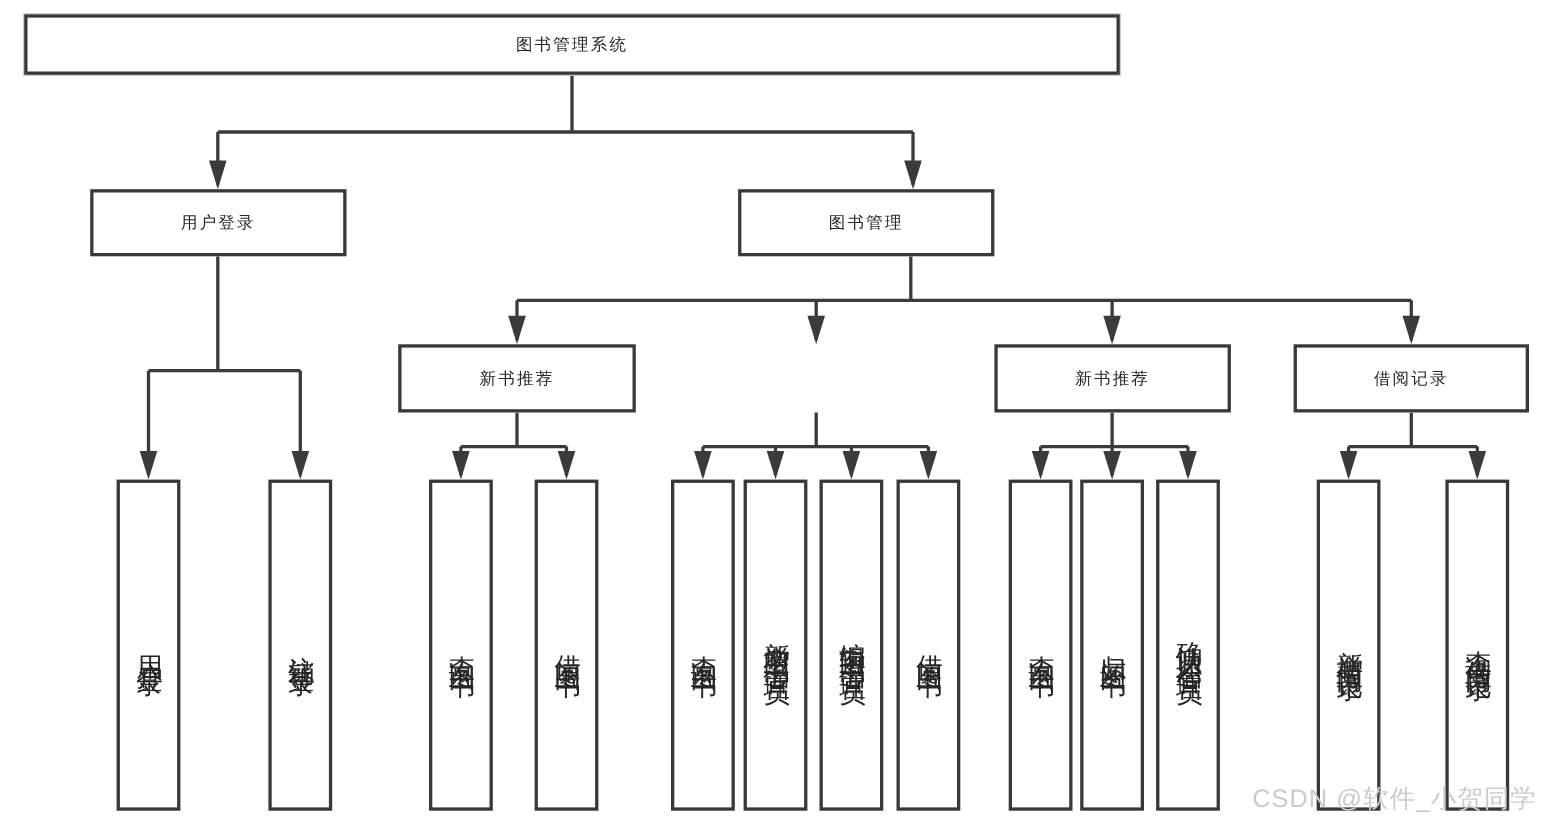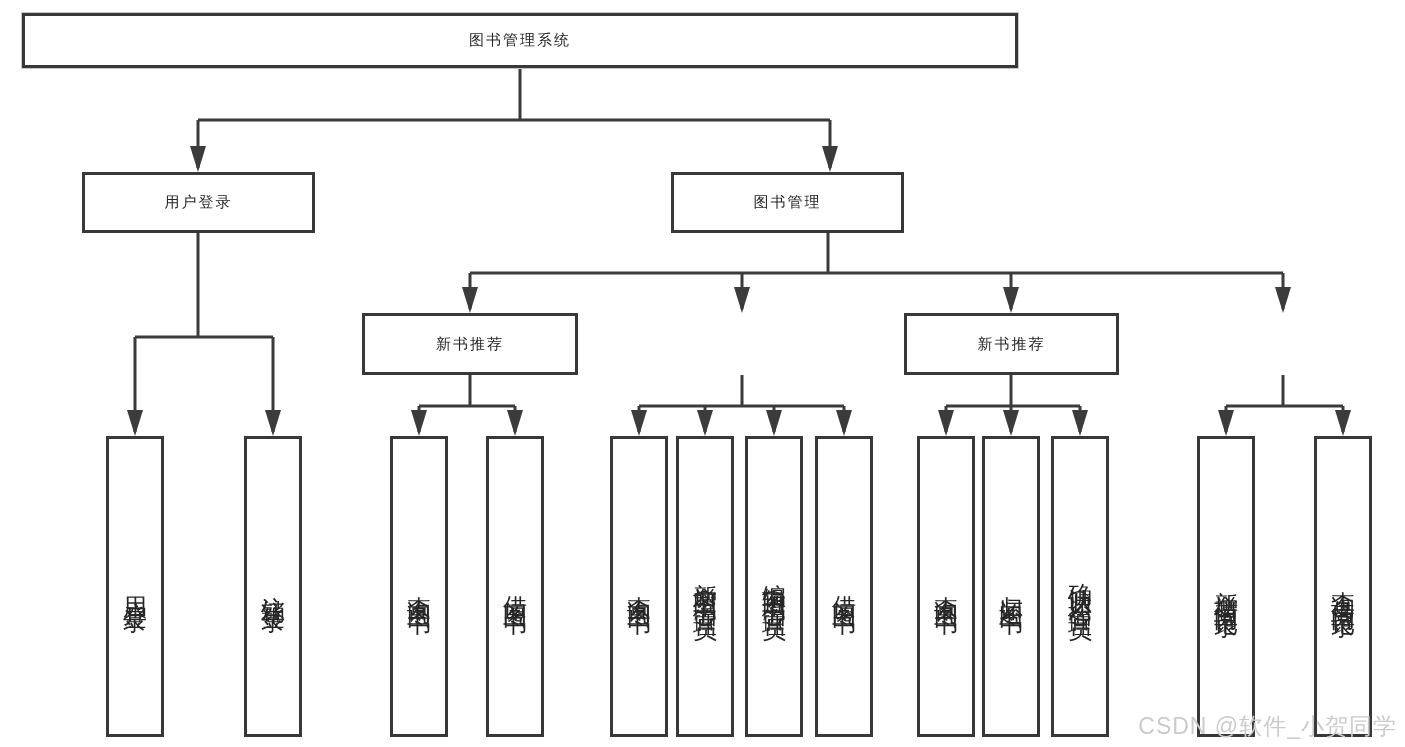--- a/index.html
+++ b/index.html
@@ -147,20 +147,23 @@
   <div class="node" id="n-book-mgmt">
     <span class="hlabel">图书管理</span>
   </div>
 
   <div class="node l3" id="n-new-books">
     <span class="hlabel">新书推荐</span>
   </div>
   <div class="node l3" id="n-current-borrow">
     <span class="hlabel">新书推荐</span>
   </div>
+  <div class="node l3" id="n-borrow-records">
+    <span class="hlabel">借阅记录</span>
+  </div>
 
   <div class="node vnode" id="n-leaf-login">
     <span class="vlabel">用户登录</span>
   </div>
   <div class="node vnode" id="n-leaf-logout">
     <span class="vlabel">注销登录</span>
   </div>
 
   <div class="node vnode" id="n-leaf-nb-query">
     <span class="vlabel">查询图书</span>

